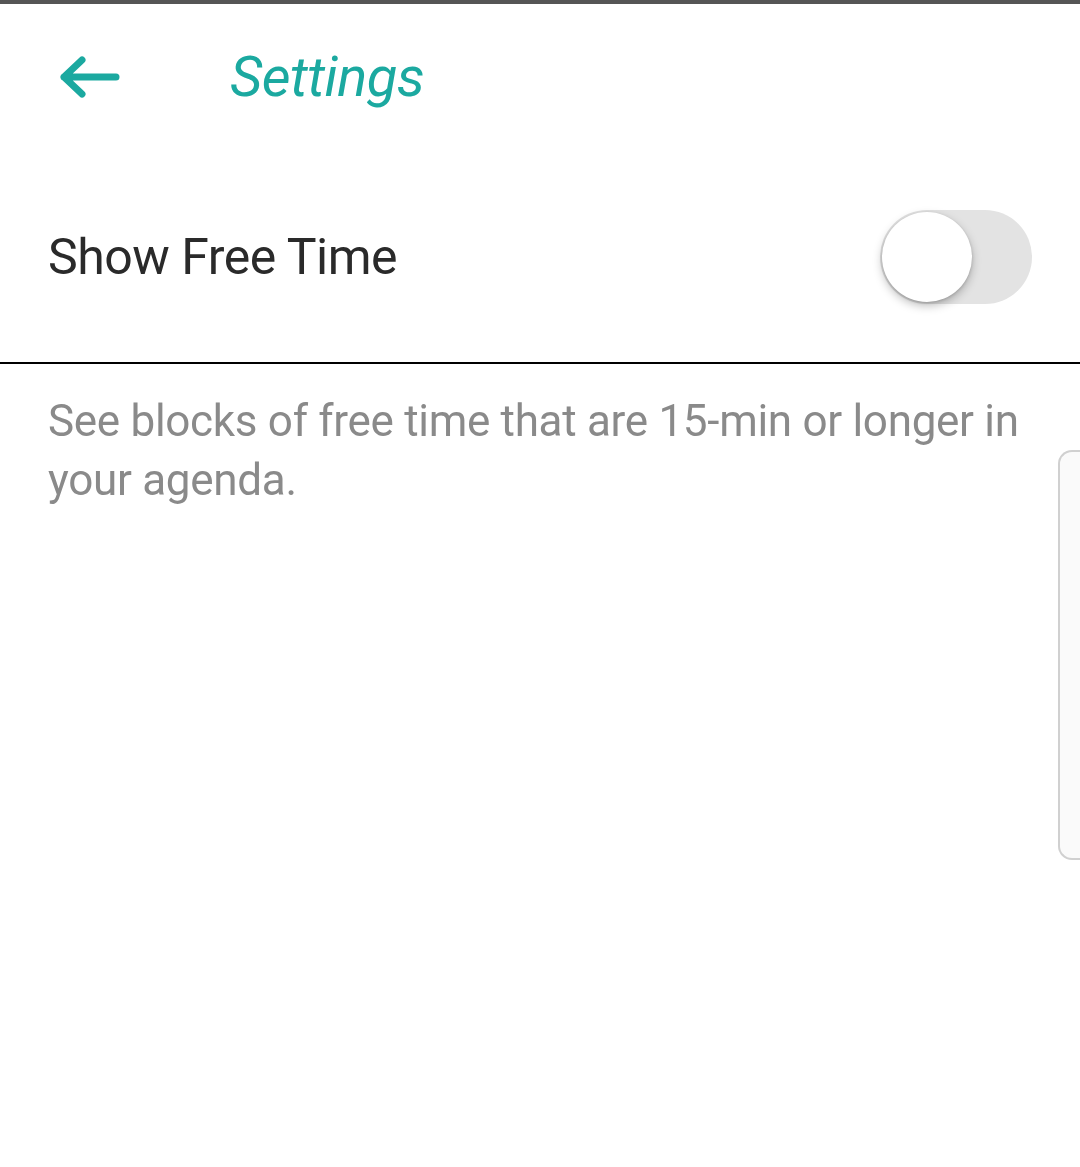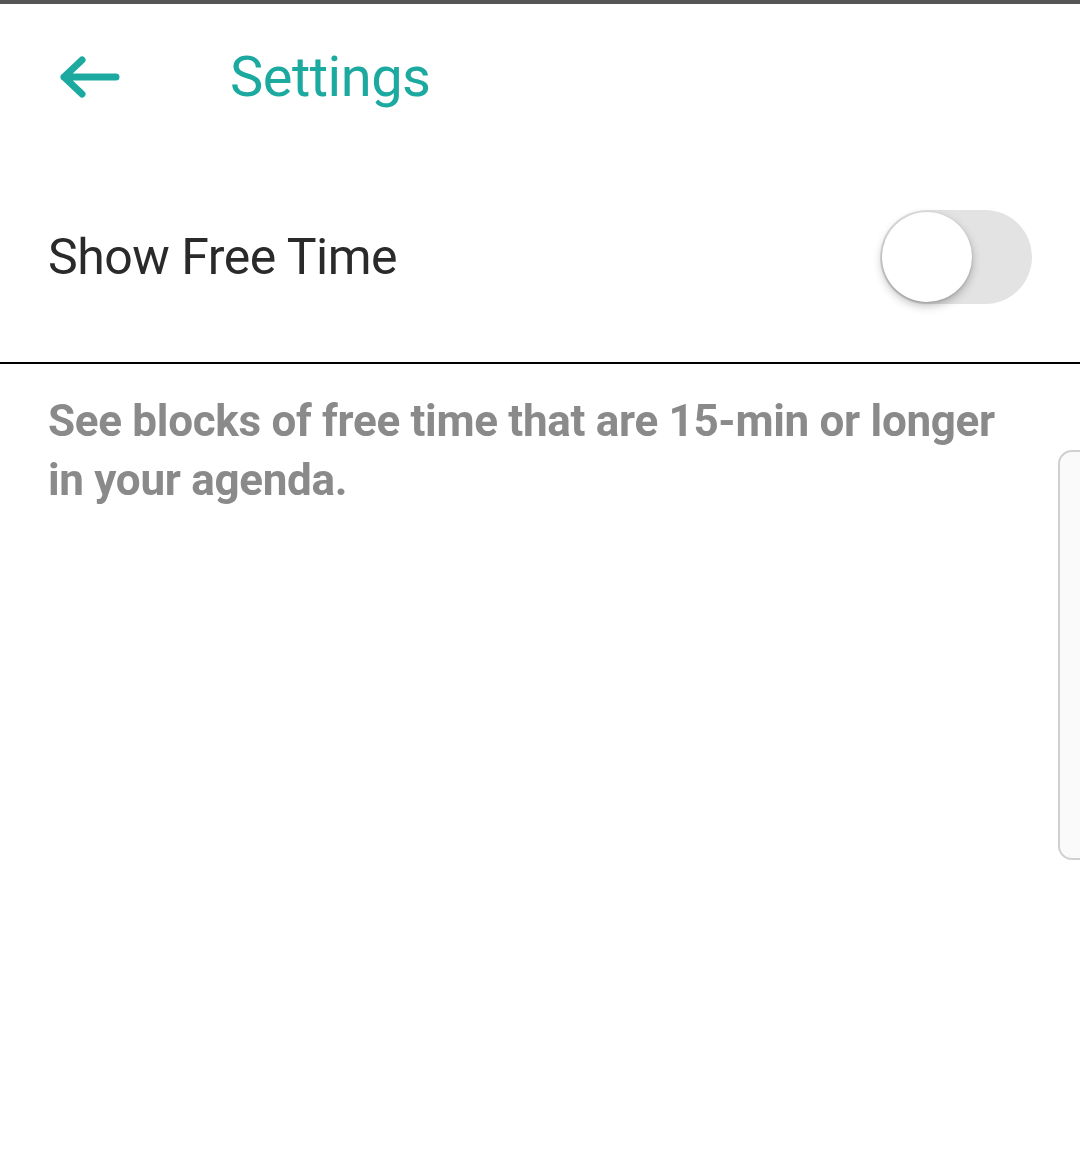--- a/index.html
+++ b/index.html
@@ -34,20 +34,21 @@
     .back-arrow svg {
       width: 60px;
       height: 42px;
     }
     .page-title {
       font-size: 56px;
       font-weight: 400;
       color: #1ba9a0;
       margin-left: 110px;
       letter-spacing: -0.5px;
+      font-style: italic;
     }
     .setting-row {
       display: flex;
       align-items: center;
       justify-content: space-between;
       padding: 50px 48px 58px 48px;
       border-bottom: 2px solid #000000;
     }
     .setting-label {
       font-size: 50px;
@@ -75,21 +76,21 @@
       width: 90px;
       height: 90px;
       background: #ffffff;
       border-radius: 50%;
       top: 2px;
       left: 2px;
       box-shadow: 0 4px 10px rgba(0,0,0,0.25), 0 1px 3px rgba(0,0,0,0.15);
     }
     .description {
       font-size: 44px;
-      font-weight: 700;
+      font-weight: 400;
       color: #8a8a8a;
       padding: 28px 48px 0 48px;
       line-height: 1.35;
       letter-spacing: -0.3px;
     }
     .scroll-indicator {
       position: absolute;
       right: 0;
       top: 450px;
       width: 22px;

